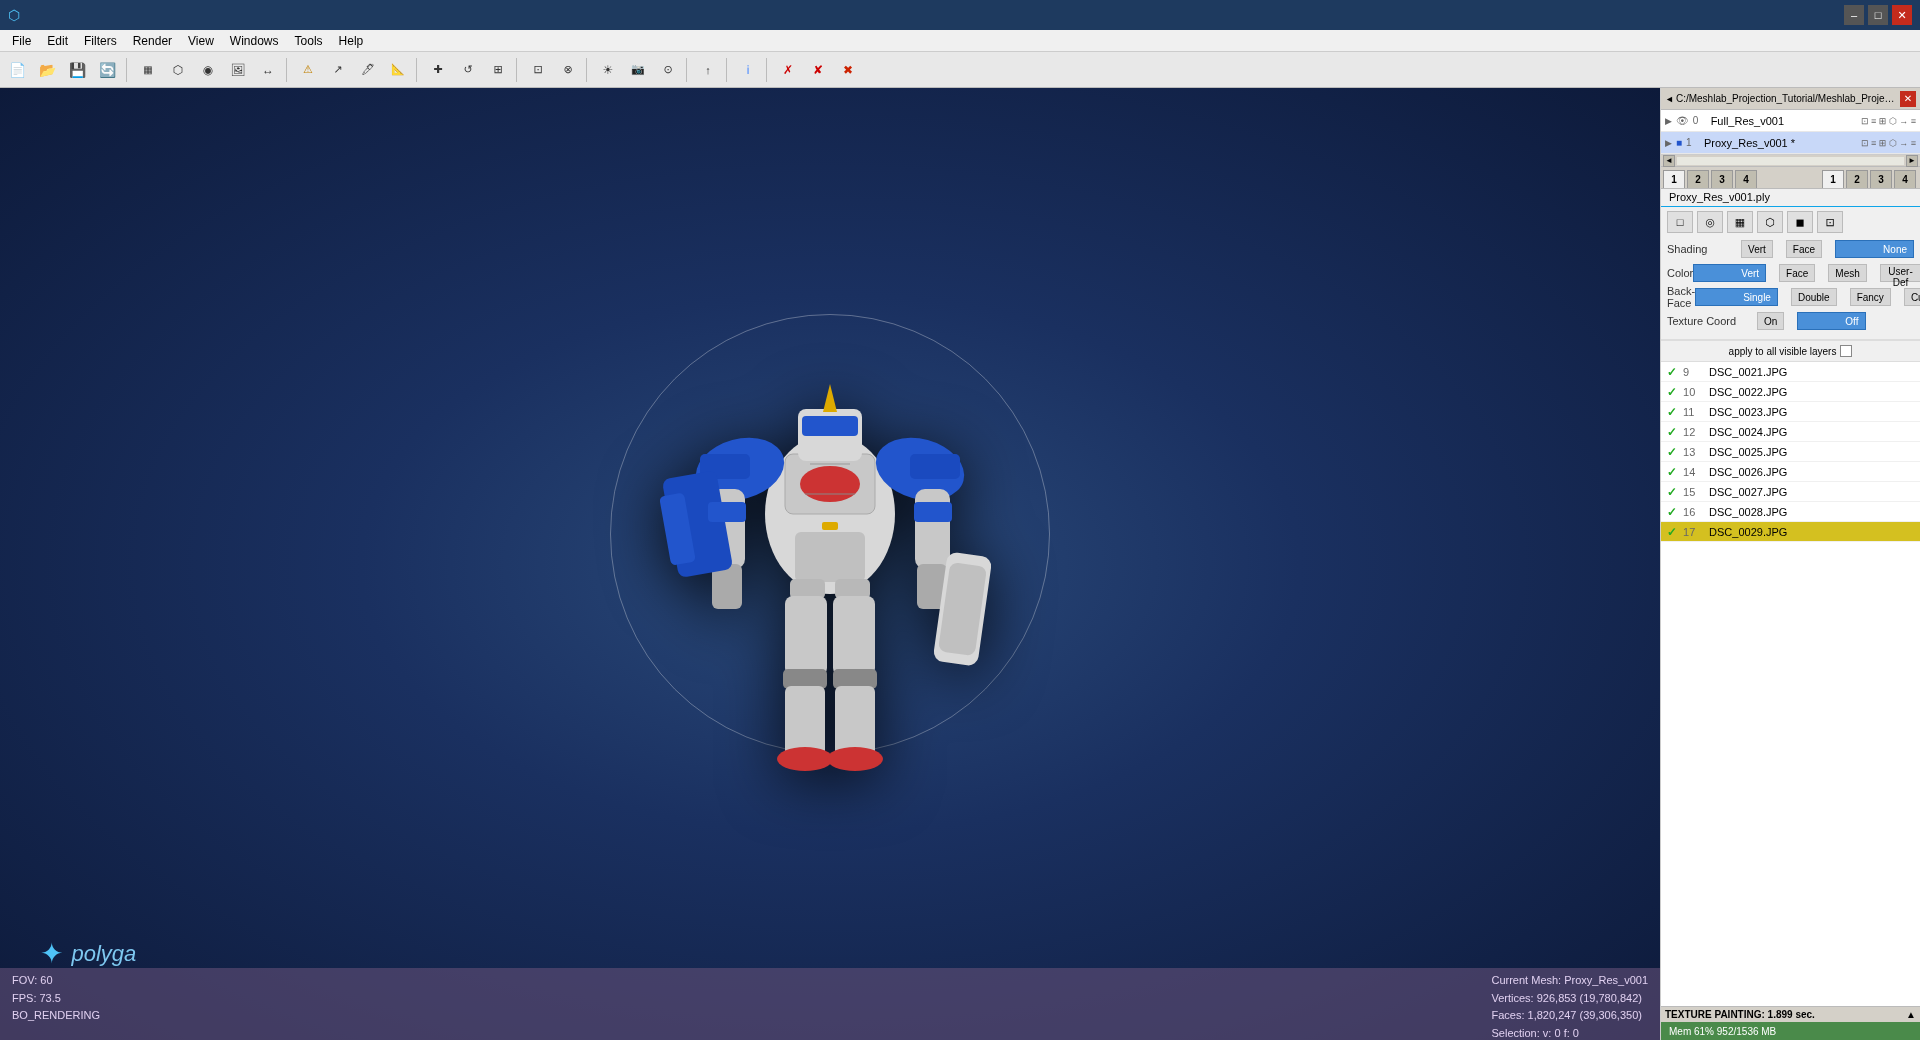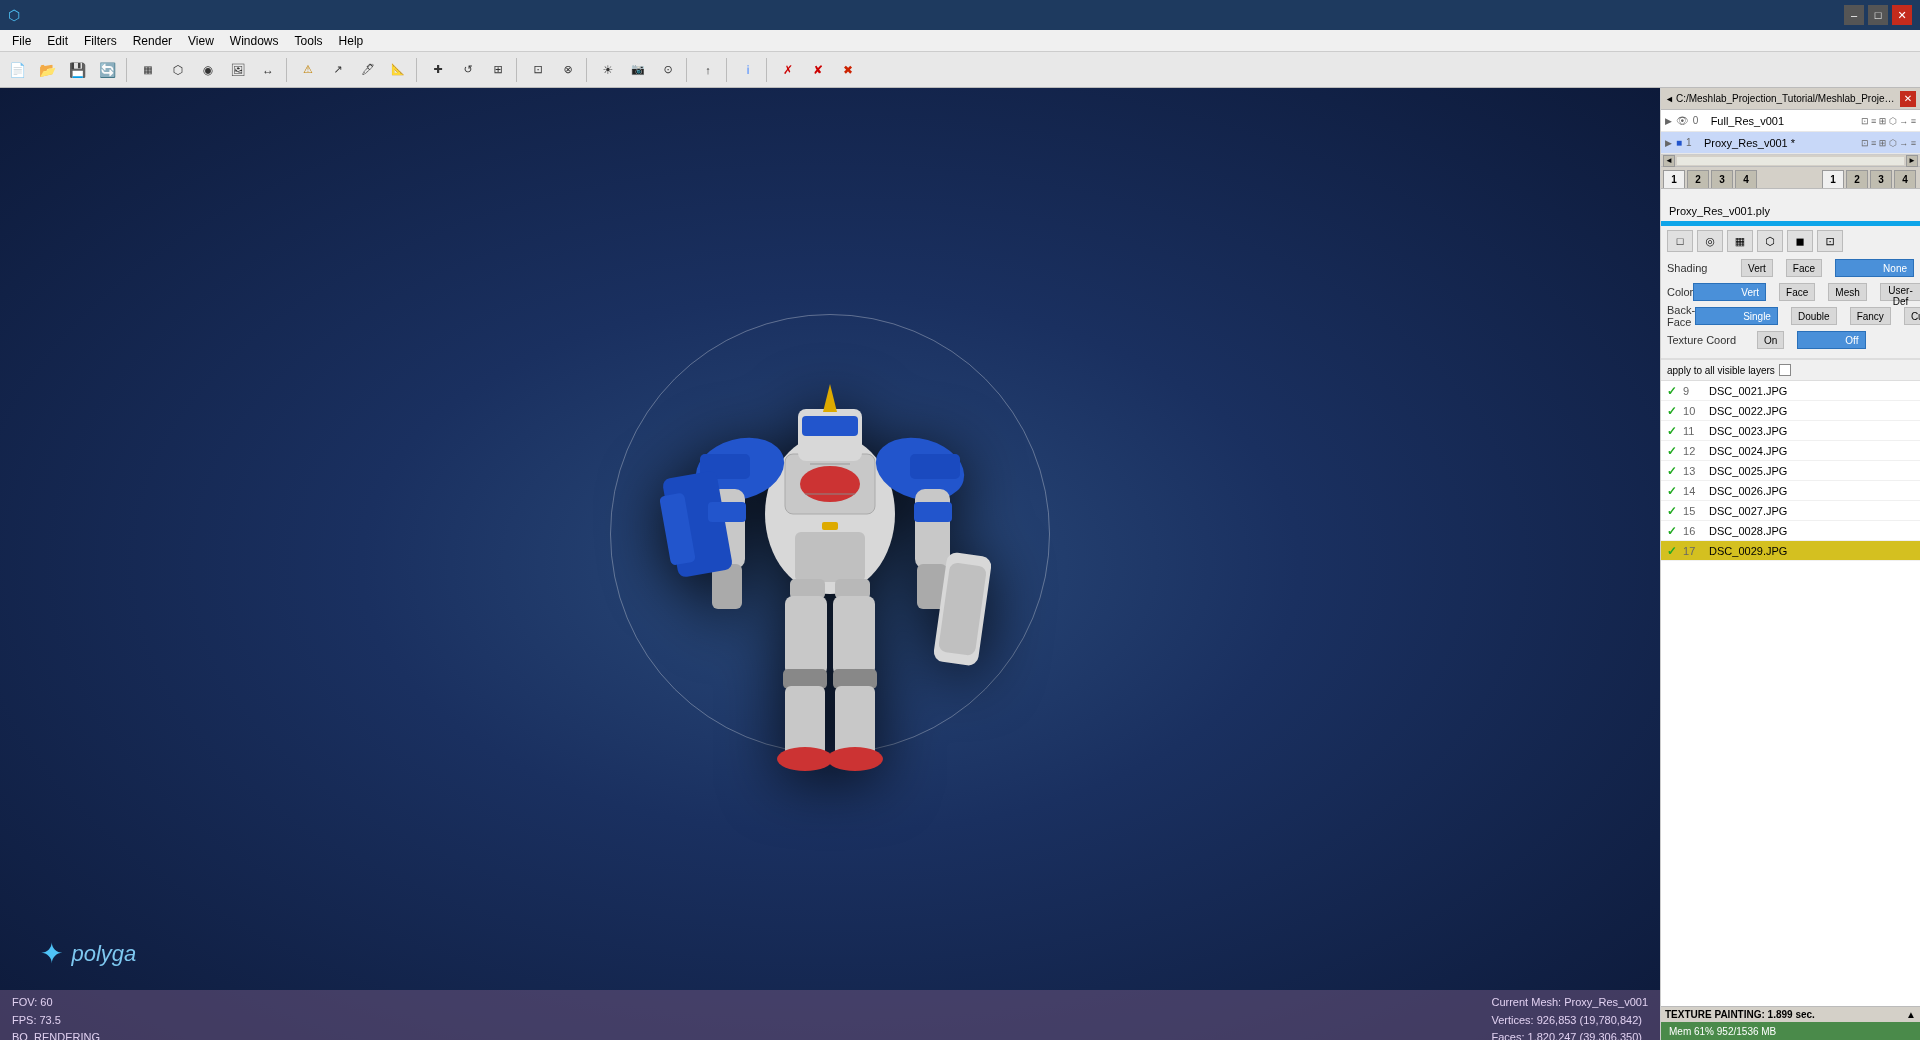--- a/index.html
+++ b/index.html
@@ -116,21 +116,21 @@
       font-weight: 300;
       font-style: italic;
     }
 
     
     #statusbar {
       position: absolute;
       bottom: 0;
       left: 0;
       right: 0;
-      height: 50px;
+      height: 72px;
       background: rgba(100, 80, 120, 0.6);
       padding: 4px 12px;
       display: flex;
       justify-content: space-between;
       align-items: flex-start;
     }
     .status-left { color: #e0d0f0; font-size: 11px; line-height: 1.6; }
     .status-center { color: #e0d0f0; font-size: 11px; line-height: 1.6; }
 
     
@@ -226,24 +226,24 @@
       font-size: 10px;
       font-weight: bold;
       margin-right: 2px;
     }
     .panel-tab.active { background: #f0f0f0; }
     .panel-tab-group { display: flex; margin-left: auto; }
 
     
     #mesh-name {
       height: 18px;
-      padding: 16px 8px;
+      padding: 2px 8px;
       font-size: 11px;
       background: #f0f0f0;
-      border-bottom: 5px solid #0ea5e9;
+      border-bottom: 1px solid #0ea5e9;
     }
 
     
     #render-controls {
       padding: 4px 6px;
       background: #f0f0f0;
       border-bottom: 1px solid #ddd;
     }
     .render-icon-row {
       display: flex;
@@ -285,21 +285,21 @@
       width: 12px; height: 12px;
       border: 1px solid #888;
       background: white;
       cursor: pointer;
     }
 
     
     .apply-row {
       display: flex;
       align-items: center;
-      justify-content: flex-start;
+      justify-content: center;
       padding: 4px 6px;
       font-size: 10px;
       gap: 4px;
       border-top: 1px solid #ddd;
       border-bottom: 1px solid #ddd;
       background: #f0f0f0;
     }
 
     
     #image-list {

